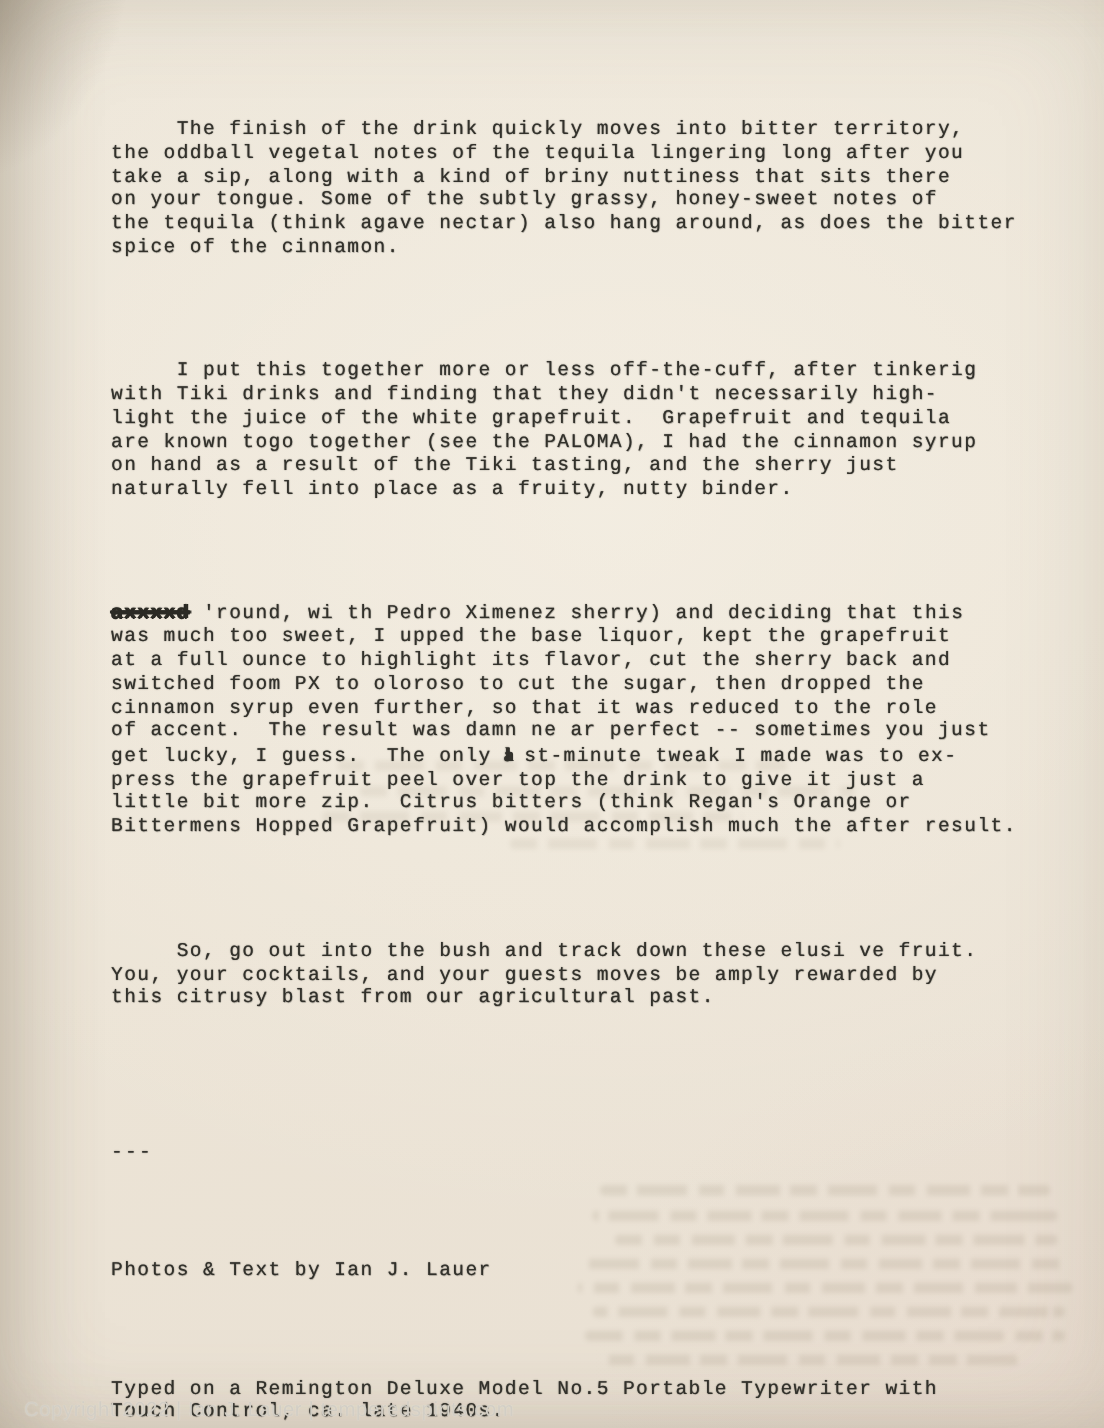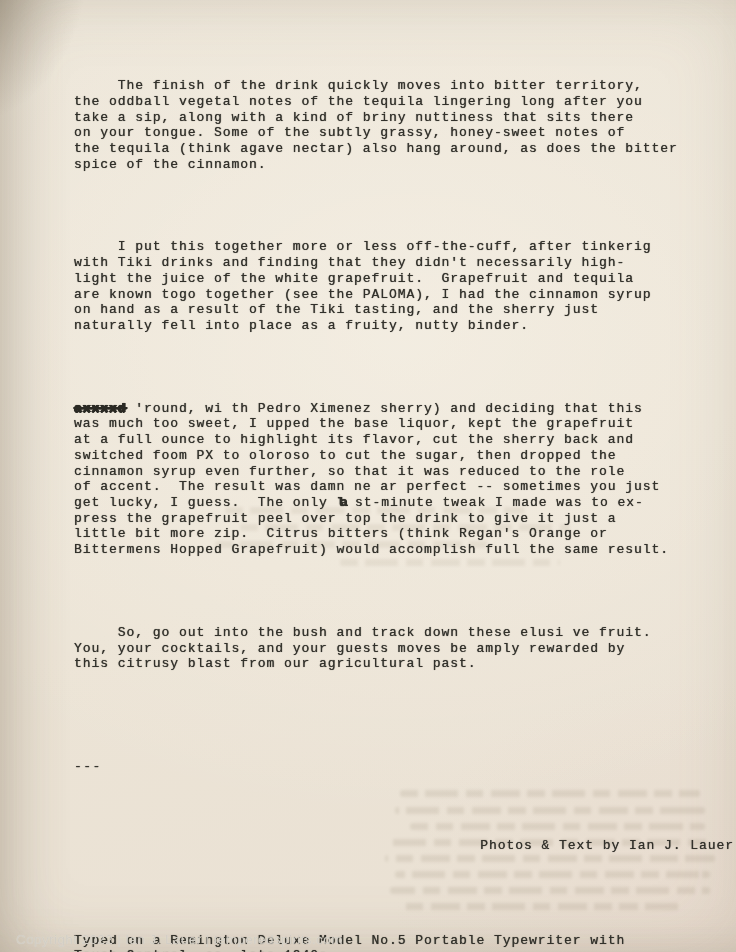--- a/index.html
+++ b/index.html
@@ -30,34 +30,35 @@
   .text-col{
     position:absolute;left:74px;top:31px;width:660px;
     font-size:13px;line-height:15.7px;letter-spacing:0.95px;
     color:#32312b;
     text-shadow:0 0 0.8px rgba(50,49,43,0.85), 0.4px 0.4px 0 rgba(50,49,43,0.2);
     white-space:pre;
   }
   .tw{margin:0 0 20px 0;}
   .tw.closing{margin-bottom:40px;}
   .tw.separator{margin-bottom:16px;letter-spacing:1.5px;}
-  .tw.credit{margin-bottom:32px;text-align:right;}
+  .tw.credit{margin-bottom:16px;}
   .tw.note{margin-bottom:0;}
   .struck{
-    font-weight:bold;
+    font-weight:normal;
     text-decoration:line-through;
     text-decoration-thickness:2px;
     text-shadow:1px 0 currentColor,-0.7px 0 currentColor,0 0.7px currentColor,0 0 1px rgba(40,39,33,0.9);
     color:#2b2a24;
   }
   .squeezed{
     font-weight:bold;
     letter-spacing:-4.5px;
     margin-right:3px;
     text-shadow:0.6px 0 currentColor,0 0 1px rgba(40,39,33,0.8);
+    font-family:Liberation Serif, serif;
   }
   .watermark{
     position:absolute;left:16px;bottom:5px;
     font-family:"Liberation Sans","DejaVu Sans",sans-serif;
     font-size:13.5px;letter-spacing:0.4px;
     color:#d2cec5;
     text-shadow:0 0 1px rgba(255,255,255,0.35);
   }
   .gline{
     position:absolute;height:7px;border-radius:3px;
@@ -115,21 +116,21 @@
 
     <p class="tw"><span class="struck">axxxxd</span><span> 'round, wi th Pedro Ximenez sherry) and deciding that this
 was much too sweet, I upped the base liquor, kept the grapefruit
 at a full ounce to highlight its flavor, cut the sherry back and
 switched foom PX to oloroso to cut the sugar, then dropped the
 cinnamon syrup even further, so that it was reduced to the role
 of accent.  The result was damn ne ar perfect -- sometimes you just
 get lucky, I guess.  The only </span><span class="squeezed">la</span><span> st-minute tweak I made was to ex-
 press the grapefruit peel over top the drink to give it just a
 little bit more zip.  Citrus bitters (think Regan's Orange or
-Bittermens Hopped Grapefruit) would accomplish full the same result.</span></p>
+Bittermens Hopped Grapefruit) would accomplish much the after result.</span></p>
 
     <p class="tw closing">     So, go out into the bush and track down these elusi ve fruit.
 You, your cocktails, and your guests moves be amply rewarded by
 this citrusy blast from our agricultural past.</p>
 
     <p class="tw separator">---</p>
 
     <p class="tw credit">Photos &amp; Text by Ian J. Lauer</p>
 
     <p class="tw note">Typed on a Remington Deluxe Model No.5 Portable Typewriter with

